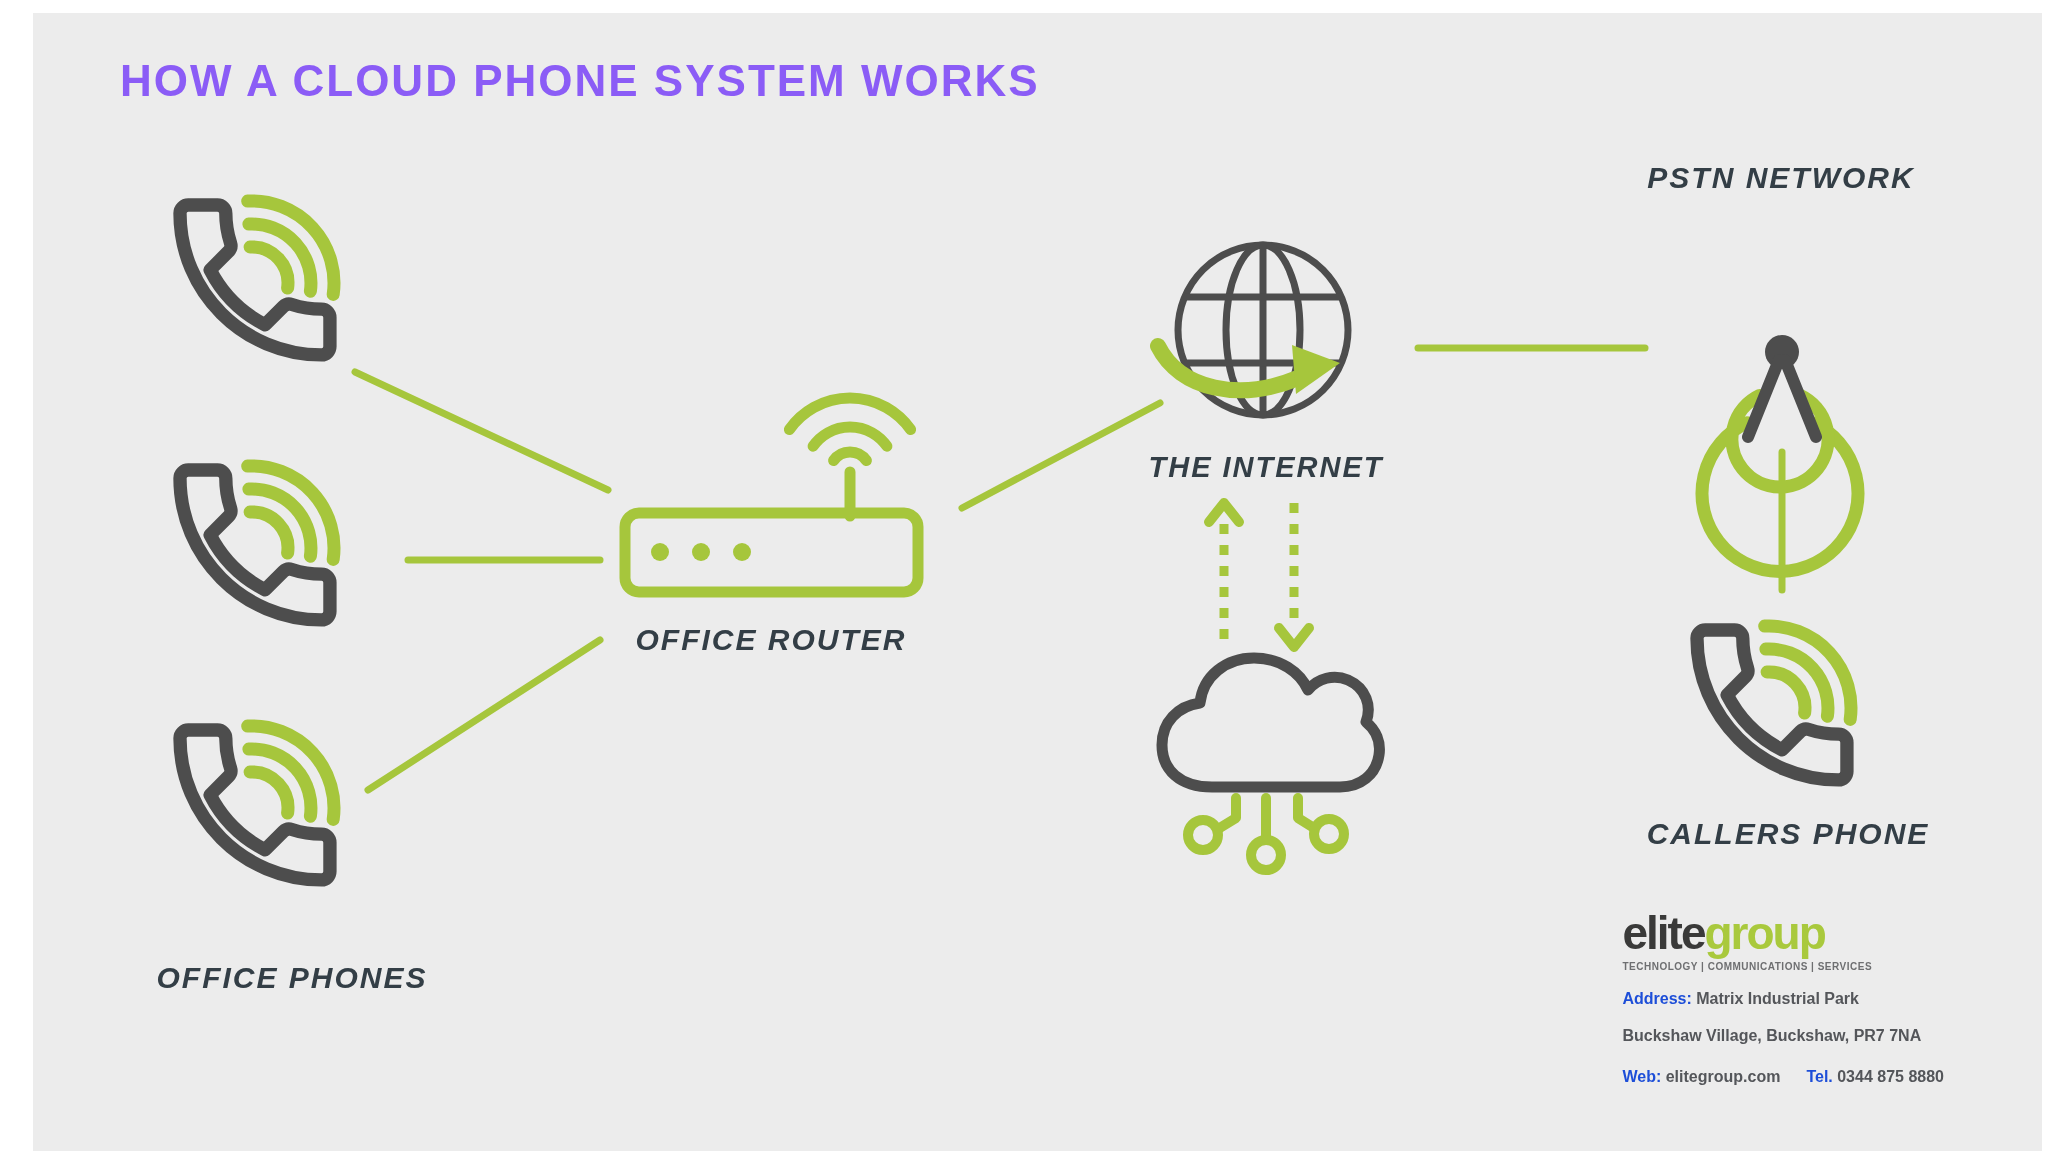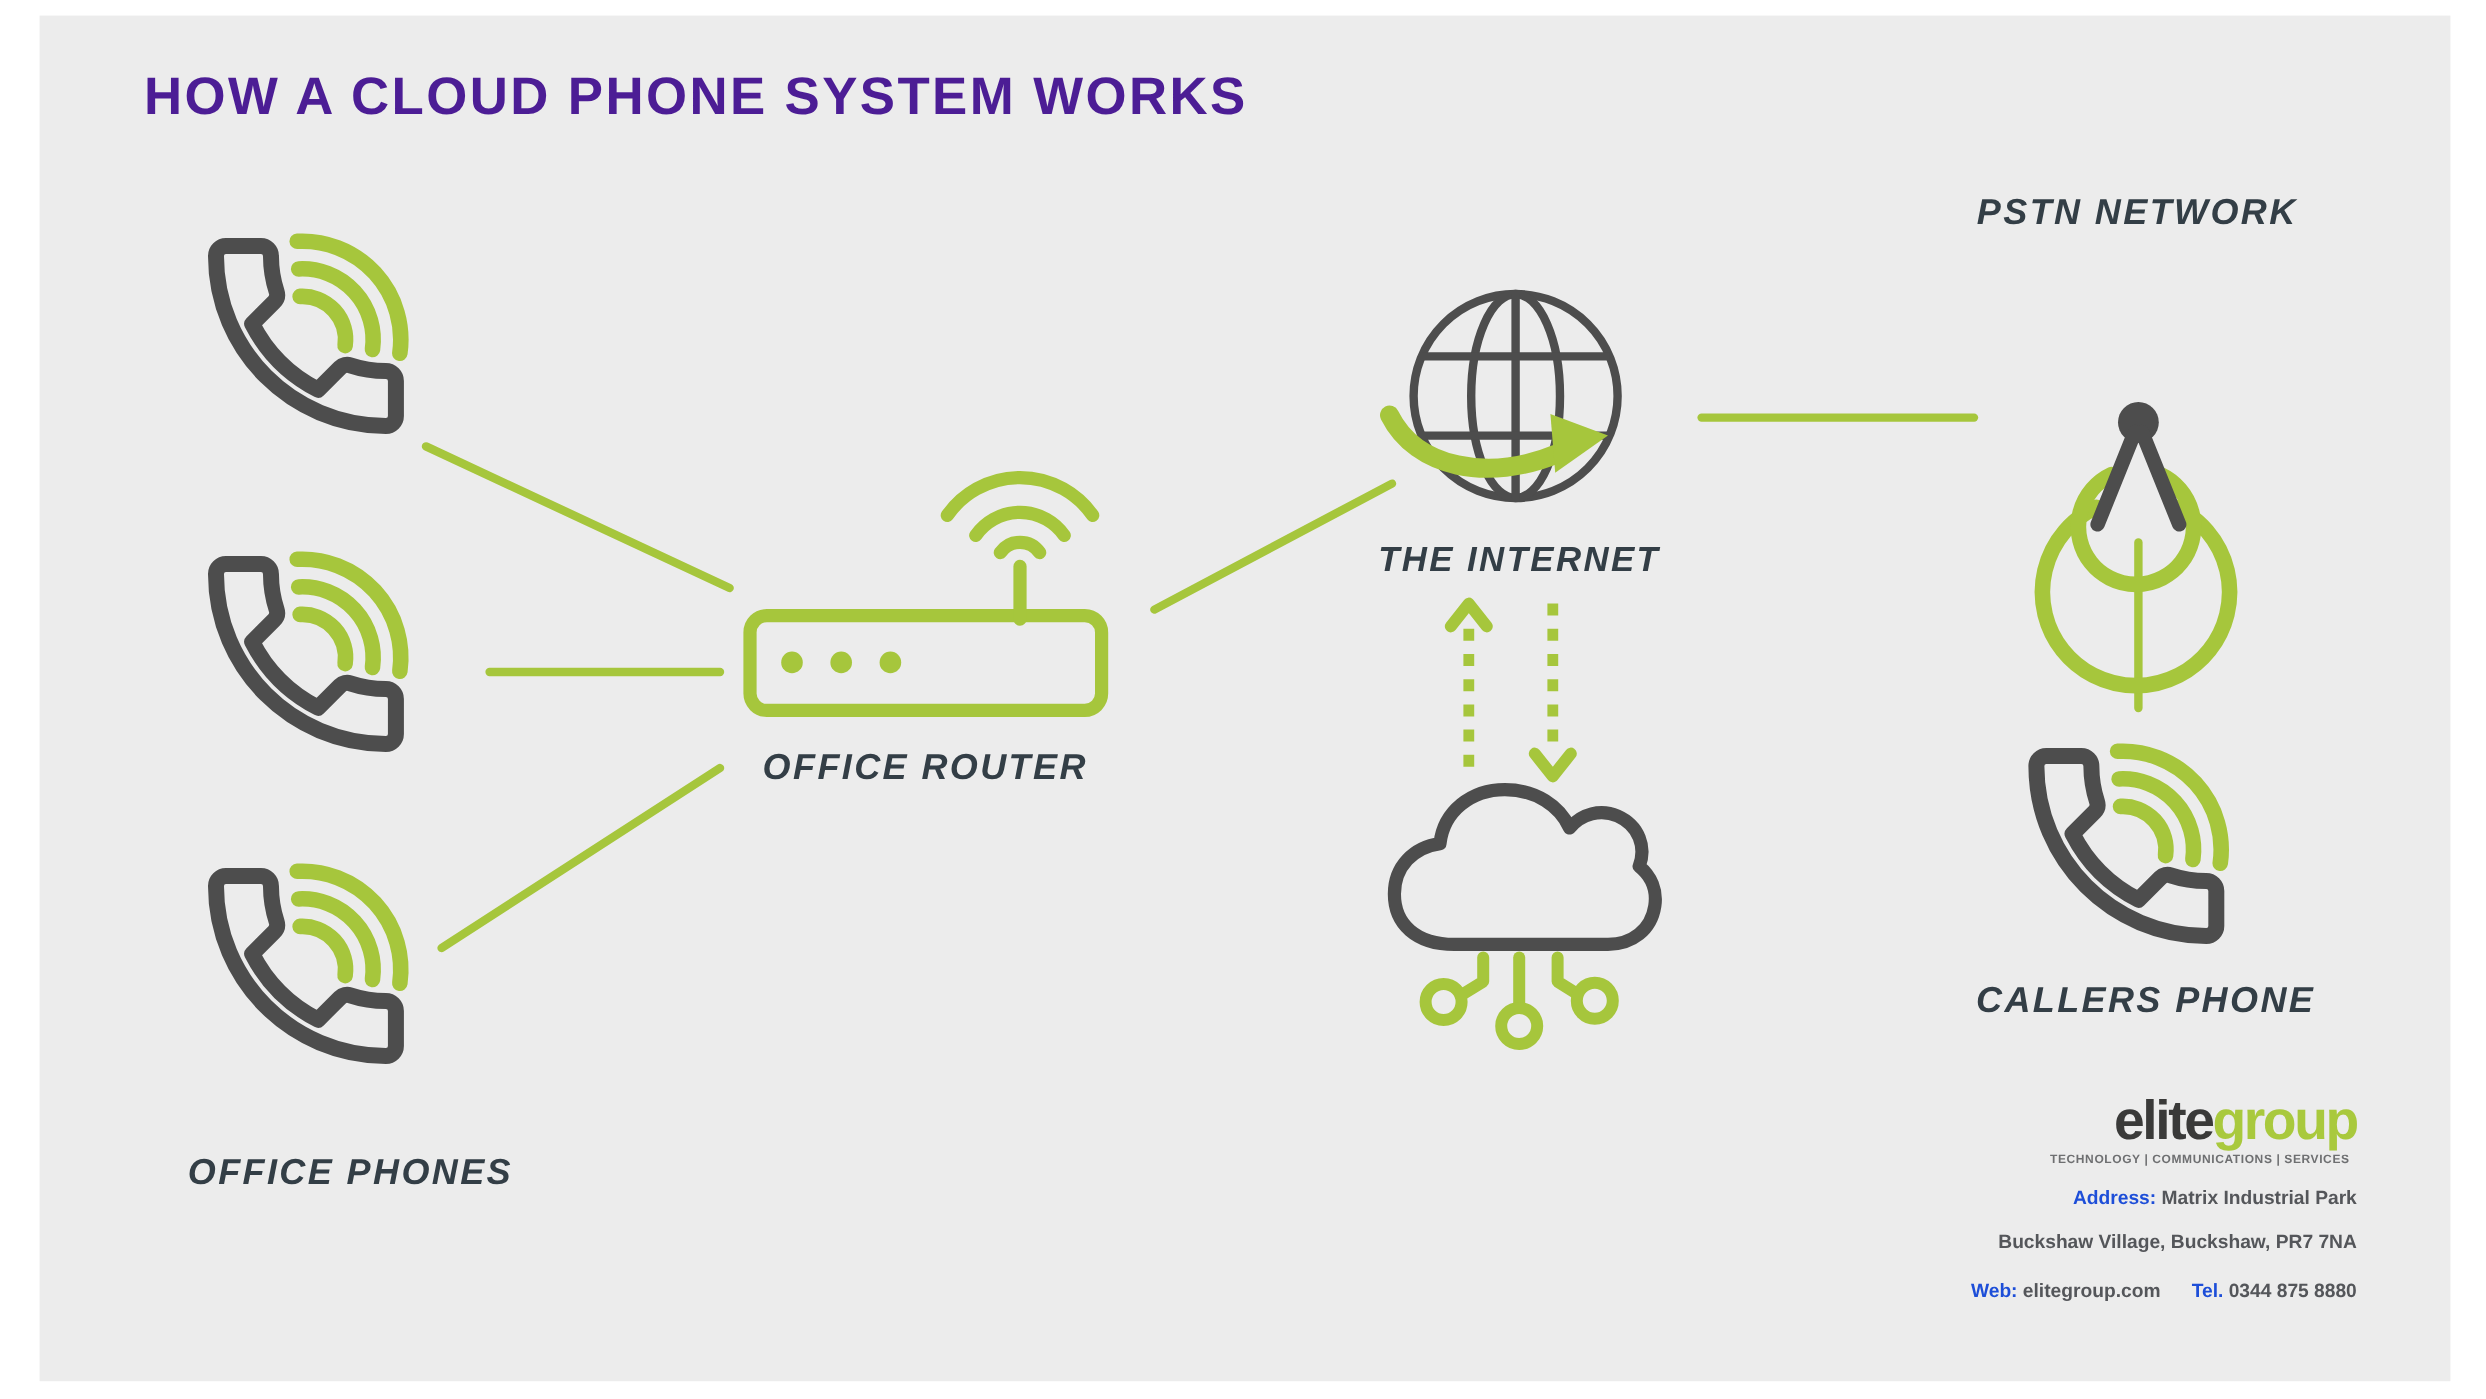--- a/index.html
+++ b/index.html
@@ -6,33 +6,33 @@
   .stage{
     position:relative;width:2072px;height:1166px;background:#ffffff;overflow:hidden;
     font-family:"Liberation Sans", sans-serif;
   }
   .canvas{
     position:absolute;left:33px;top:13px;width:2009px;height:1138px;background:#ececec;
   }
   svg.diagram{position:absolute;left:0;top:0;width:2072px;height:1166px;}
   .page-title{
     position:absolute;left:120px;top:56px;
-    font-size:44px;font-weight:bold;letter-spacing:2px;color:#4c1d95;white-space:nowrap;
+    font-size:44px;font-weight:bold;letter-spacing:2px;color:#8b5cf6;white-space:nowrap;
   }
   .node-label{
     position:absolute;transform:translateX(-50%);
     font-size:30px;font-weight:bold;letter-spacing:2px;color:#333e46;white-space:nowrap;font-style:italic;
   }
   .lbl-office-phones{left:292px;top:961px;}
   .lbl-office-router{left:771px;top:623px;}
   .lbl-the-internet{left:1266px;top:451px;font-size:29px;}
   .lbl-cloud-phone-system{left:1271px;top:900px;}
   .lbl-pstn-network{left:1781px;top:161px;}
   .lbl-callers-phone{left:1788px;top:817px;}
-  .footer{position:absolute;right:108px;top:910px;text-align:right;}
+  .footer{position:absolute;right:128px;top:910px;}
   .logo{font-size:46px;font-weight:bold;letter-spacing:-2px;line-height:46px;white-space:nowrap;}
   .logo .elite{color:#3a3a39;}
   .logo .group{color:#a9c93d;}
   .tagline{
     margin-top:5px;padding-right:6px;font-size:10px;font-weight:bold;letter-spacing:0.5px;
     color:#6e6f71;white-space:nowrap;
   }
   .addr{margin-top:16px;font-size:16px;font-weight:bold;color:#54565a;line-height:21px;white-space:nowrap;}
   .webline{margin-top:22px;font-size:16px;font-weight:bold;color:#54565a;white-space:nowrap;}
   .green-txt{color:#1d4ed8;}

